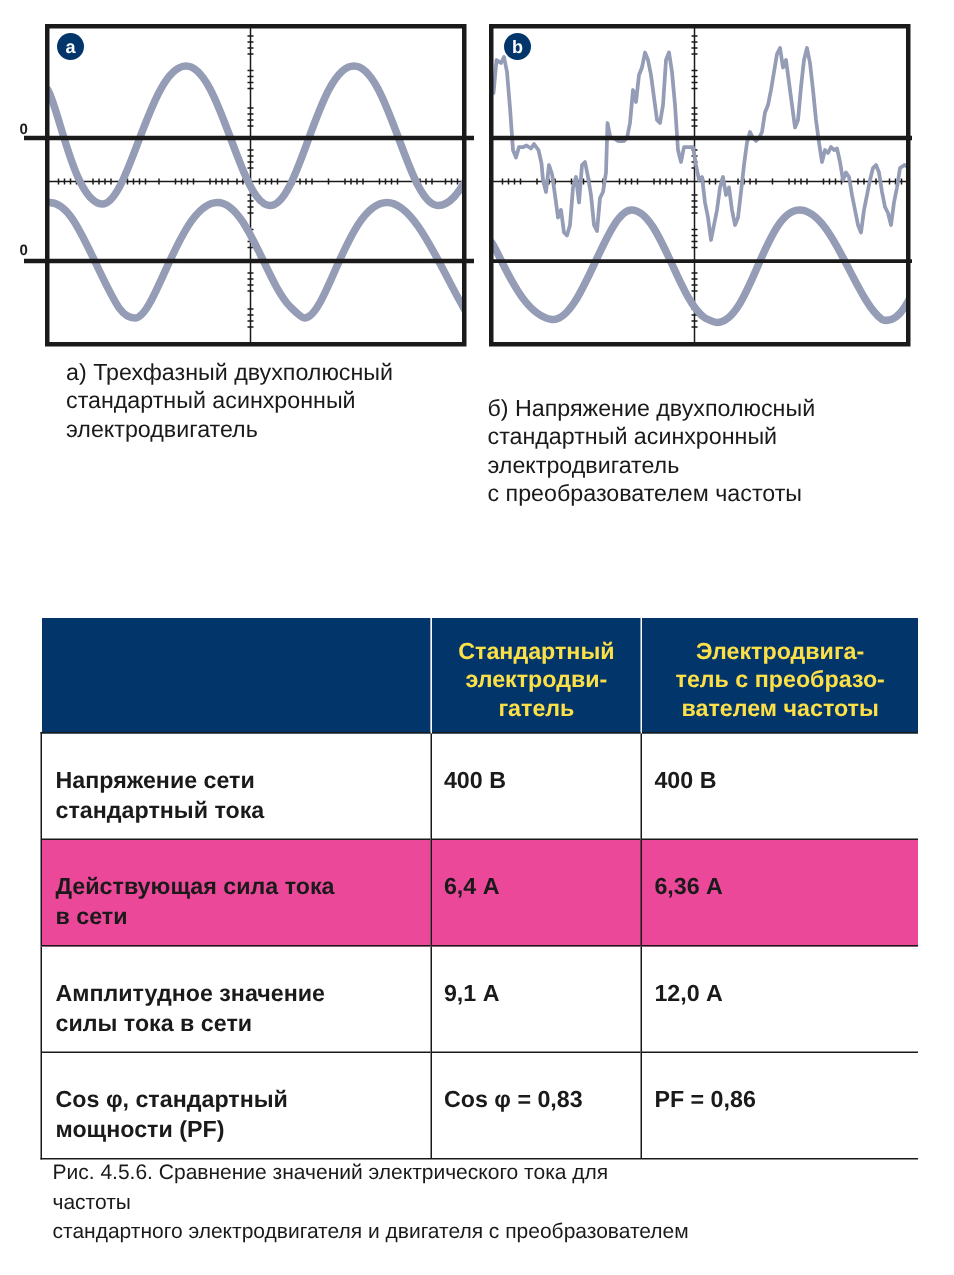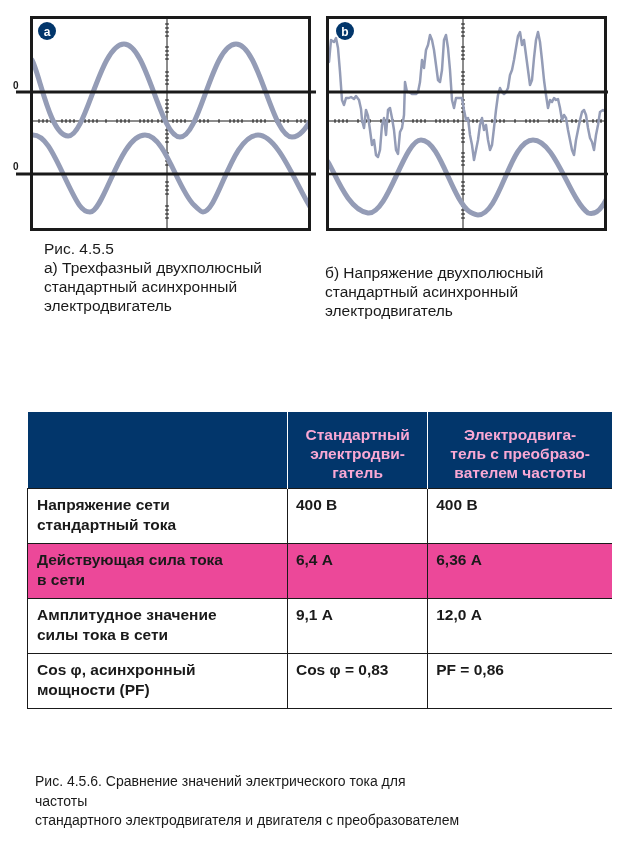--- a/index.html
+++ b/index.html
@@ -3,25 +3,25 @@
 <meta charset="utf-8">
 <style>
   html, body { margin:0; padding:0; background:#ffffff; }
   body { width:636px; height:850px; position:relative; overflow:hidden;
          font-family:"Liberation Sans", sans-serif; color:#1a1a1a; }
   .scope { position:absolute; top:0; left:0; }
   .fig-caption { position:absolute; font-size:15.5px; line-height:19px; color:#1a1a1a; }
   .fig-caption div { white-space:nowrap; }
   table.cmp { position:absolute; left:27px; top:412px; width:585px;
               border-collapse:collapse; font-size:15.5px; font-weight:bold; }
-  table.cmp th { background:#02366b; color:#f9a8d4; font-weight:bold; text-align:center;
+  table.cmp th { background:#02366b; color:#fde047; font-weight:bold; text-align:center;
                  vertical-align:bottom; padding:7px 6px 6px 6px; line-height:19px;
                  border-left:1px solid #ffffff; height:63px; }
   table.cmp th:first-child { border-left:none; }
-  table.cmp td { vertical-align:top; padding:6px 8px 8px 8px; line-height:20px;
+  table.cmp td { vertical-align:top; padding:22px 8px 8px 8px; line-height:20px;
                  border-top:1px solid #1a1a1a; border-left:1px solid #1a1a1a; height:39px;
                  color:#1a1a1a;margin-top:48px; }
   table.cmp td:first-child { border-left:1px solid #1a1a1a; padding-left:9px; }
   table.cmp tr.shade td { background:#ec4899; }
   table.cmp tr:last-child td { border-bottom:1px solid #1a1a1a; }
   table.cmp .c0 { width:245px; }
   table.cmp .c1 { width:126px; }
   table.cmp .c2 { width:170px; }
   .badge-text { font-family:"Liberation Sans", sans-serif; font-weight:bold; font-size:12px; }
   .zero-lbl { font-family:"Liberation Sans", sans-serif; font-weight:bold; font-size:10px; }
@@ -80,29 +80,29 @@
     </g>
     <line x1="326" y1="92" x2="608" y2="92" stroke="#1a1a1a" stroke-width="3"></line>
     <line x1="326" y1="174" x2="608" y2="174" stroke="#1a1a1a" stroke-width="2.5"></line>
     <rect x="327.5" y="17.5" width="278" height="212" fill="none" stroke="#1a1a1a" stroke-width="3"></rect>
     <circle cx="345" cy="31" r="9" fill="#02366b"></circle>
     <text class="badge-text" x="345" y="35.5" text-anchor="middle" fill="#ffffff">b</text>
   </g>
 </svg>
 
 <div class="fig-caption" style="left:44px; top:239px;">
-  <div>Рис. 4.5.5</div>
   <div>а) Трехфазный двухполюсный</div>
   <div>стандартный асинхронный</div>
   <div>электродвигатель</div>
 </div>
 <div class="fig-caption" style="left:325px; top:263px;">
   <div>б) Напряжение двухполюсный</div>
   <div>стандартный асинхронный</div>
   <div>электродвигатель</div>
+  <div>с преобразователем частоты</div>
 </div>
 
 <table class="cmp">
   <thead>
     <tr>
       <th class="c0"></th>
       <th class="c1">
         <div>Стандартный</div>
         <div>электродви-</div>
         <div>гатель</div>
@@ -134,21 +134,21 @@
     <tr>
       <td>
           <div>Амплитудное значение</div>
           <div>силы тока в сети</div>
         </td>
       <td>9,1 А</td>
       <td>12,0 А</td>
     </tr>
     <tr>
       <td>
-          <div>Cos φ, асинхронный</div>
+          <div>Cos φ, стандартный</div>
           <div>мощности (PF)</div>
         </td>
       <td>Cos φ = 0,83</td>
       <td>PF = 0,86</td>
     </tr>
   </tbody>
 </table>
 
 <div class="cap2">
   <div>Рис. 4.5.6. Сравнение значений электрического тока для</div>

